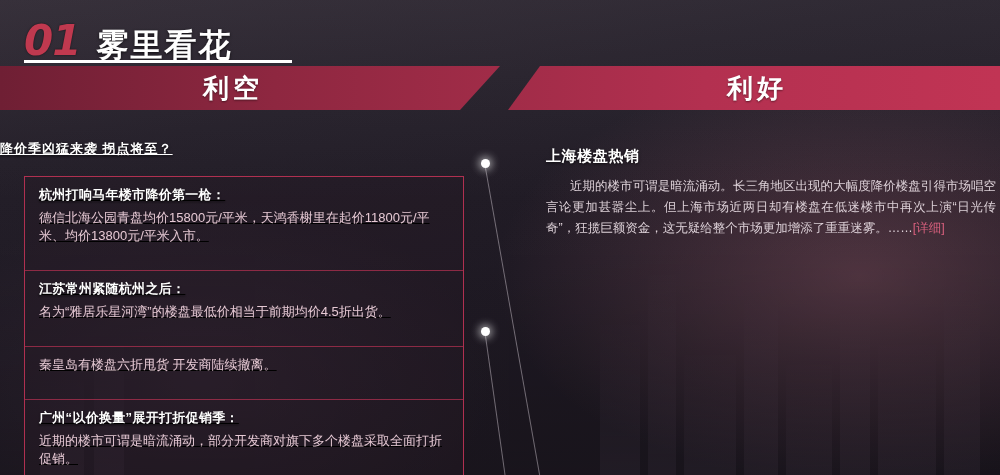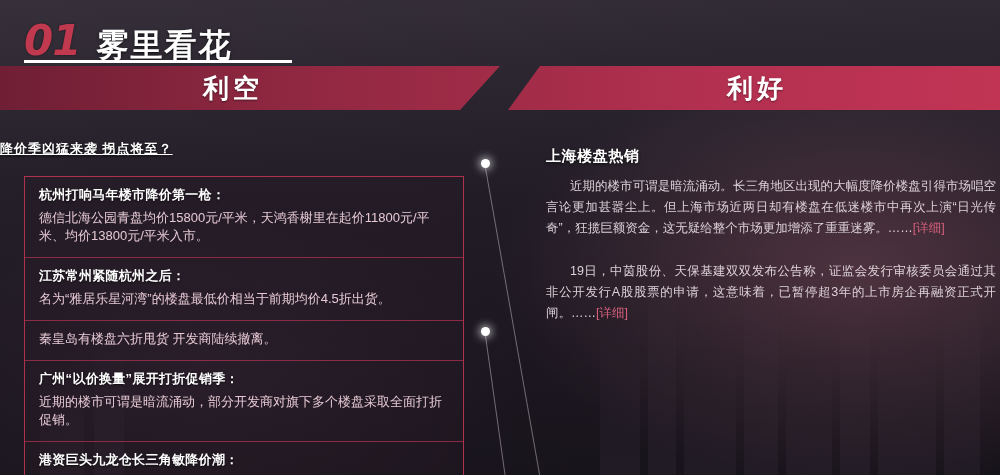--- a/index.html
+++ b/index.html
@@ -133,23 +133,24 @@
     position: absolute;
     left: 24px;
     top: 36px;
     width: 440px;
     border: 1px solid #b03050;
     border-top: 1px solid #b03050;
     background: rgba(40,26,36,0.35);
     box-sizing: border-box;
   }
   .lp-item {
-    padding: 9px 12px 12px 14px;
+    padding: 9px 12px 25px 14px;
     border-bottom: 1px solid rgba(176,48,80,0.75);
     box-sizing: border-box;
+    text-decoration: underline;
   }
   .lp-item:last-child { border-bottom: none; }
   .lp-title {
     color: #ffffff;
     font-size: 13px;
     font-weight: bold;
     letter-spacing: 0.3px;
     margin-bottom: 5px;
     text-shadow: 0 1px 2px rgba(0,0,0,0.6);
   }
@@ -274,21 +275,20 @@
       </div>
     </div>
   </div>
 
   <div class="right-col">
     <div class="rc-item">
       <div class="rc-title">上海楼盘热销</div>
       <div class="rc-body"><span>近期的楼市可谓是暗流涌动。长三角地区出现的大幅度降价楼盘引得市场唱空言论更加甚嚣尘上。但上海市场近两日却有楼盘在低迷楼市中再次上演“日光传奇”，狂揽巨额资金，这无疑给整个市场更加增添了重重迷雾。……</span><span class="rc-more">[详细]</span></div>
     </div>
     <div class="rc-item">
-      <div class="rc-body"><span>19日，中茵股份、天保基建双双发布公告称，证监会发行审核委员会通过其非公开发行A股股票的申请，这意味着，已暂停超3年的上市房企再融资正式开闸。……</span><span class="rc-more">[详细]</span></div>
     </div>
   </div>
 
   <div class="conn-line line-1"></div>
   <div class="conn-line line-2"></div>
   <div class="dot dot-1"></div>
   <div class="dot dot-2"></div>
 </div>
 
 </body></html>

